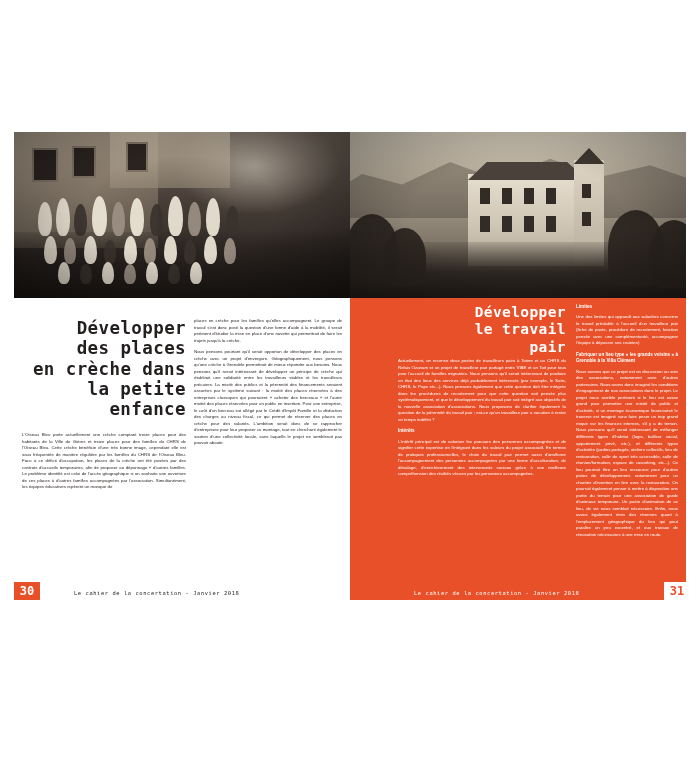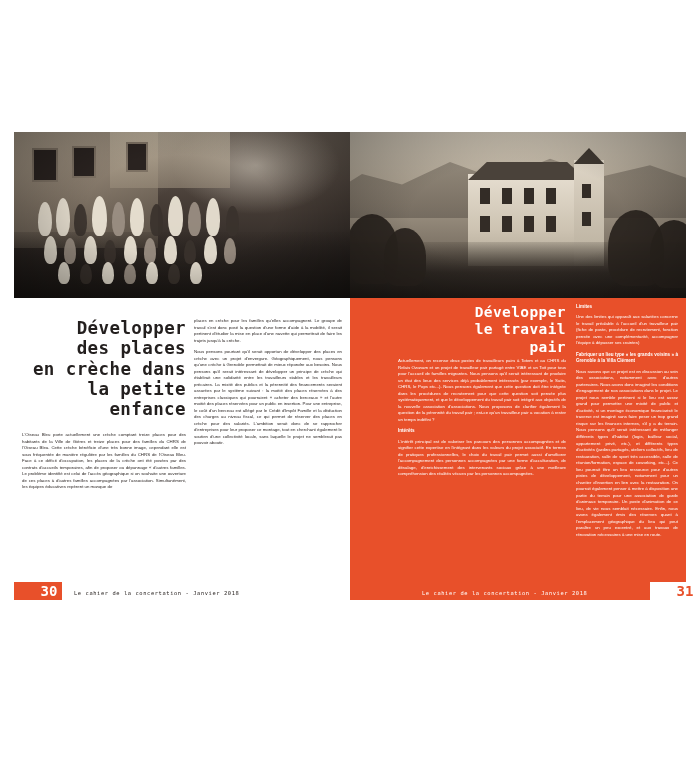--- a/index.html
+++ b/index.html
@@ -116,25 +116,24 @@
     background: #ffffff;
   }
   .folio-box {
     position: absolute;
     width: 26px;
     height: 18px;
     background: #e8502a;
     color: #ffffff;
     font-family: "DejaVu Sans Mono", monospace;
     font-weight: bold;
-    font-size: 14px;
+    font-size: 12px;
     display: flex;
     align-items: center;
     justify-content: center;
-    padding-left: 22px;
   }
   .folio-left { left: 0; bottom: 0; }
   .folio-right { right: 0; bottom: 0; background: #ffffff; color: #e8502a; }
   .footer-text {
     position: absolute;
     bottom: 4px;
     font-family: "DejaVu Sans Mono", monospace;
     font-size: 5.4px;
     letter-spacing: 0.6px;
   }
@@ -238,21 +237,21 @@
     margin: 0 0 4px 0;
     font-size: 4.6px;
     font-weight: bold;
     line-height: 1.4;
   }
   .right-c1 { left: 48px; top: 226px; width: 168px; }
   .right-c2 { left: 226px; top: 172px; width: 102px; }
 
   .footer-bar-right {
     position: absolute;
-    left: 12px; bottom: 0;
+    left: 4px; bottom: 0;
     width: 336px; height: 18px;
   }
 </style>
 </head>
 <body>
 
 <div class="spread">
 
   <div class="page-left">
 

